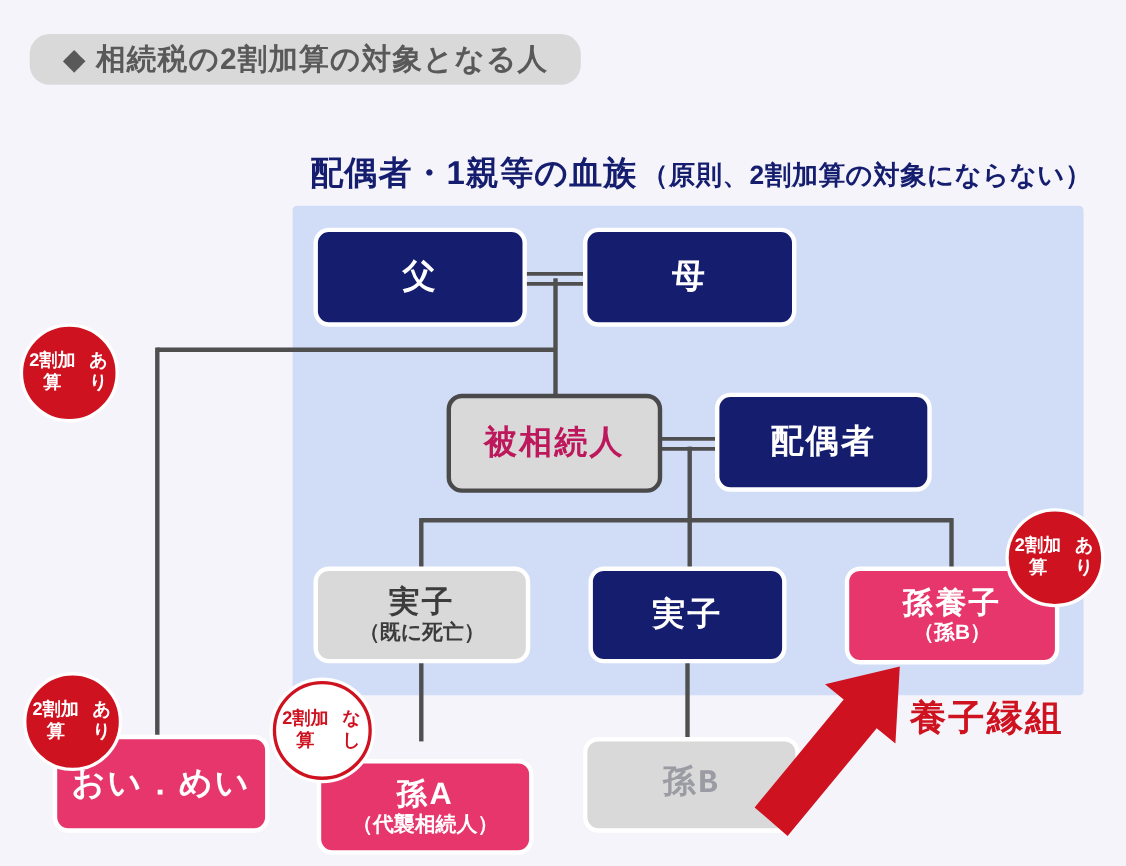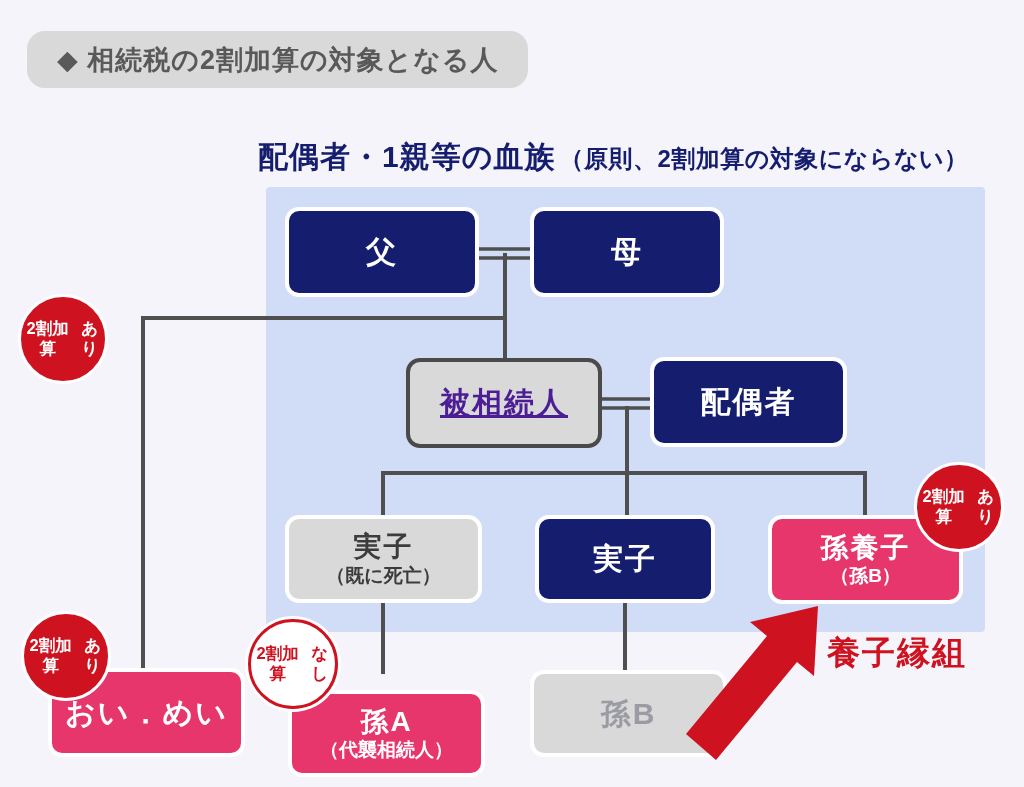--- a/index.html
+++ b/index.html
@@ -8,35 +8,35 @@
     background:var(--page-bg,#f5f4fb);
   }
   #stage{
     position:relative;
     width:1024px;height:787px;
     background:var(--page-bg,#f5f4fb);
     overflow:hidden;
   }
   
   .title-pill{
-    position:absolute;left:27px;top:31px;height:57px;
+    position:absolute;left:27px;top:31px;height:46px;
     display:flex;align-items:center;
     padding:0 30px;border-radius:18px;
     background:var(--title-bg,#d9d9d9);
     color:var(--title-text,#595959);
     font-size:27px;font-weight:800;letter-spacing:1px;
     z-index:2;white-space:nowrap;
   }
   
   .group-heading{
     position:absolute;left:258px;top:137px;
     display:flex;align-items:baseline;gap:4px;
     color:var(--navy,#151d6e);z-index:2;white-space:nowrap;
   }
-  .group-heading .h-main{font-size:30px;font-weight:800;letter-spacing:1px;}
+  .group-heading .h-main{font-size:30px;font-weight:800;letter-spacing:1px;margin-left:24px;}
   .group-heading .h-note{font-size:24px;font-weight:800;letter-spacing:0.5px;}
   
   .panel{
     position:absolute;left:266px;top:187px;width:719px;height:445px;
     background:var(--panel-blue,#d1dcf7);border-radius:4px;z-index:0;
   }
   
   svg.connectors{position:absolute;left:0;top:0;z-index:1;}
   .cline{stroke:var(--line,#4f4f4f);stroke-width:4;fill:none;}
   .cline.thin{stroke-width:3.4;}
@@ -48,21 +48,21 @@
     position:absolute;z-index:2;box-sizing:border-box;
     display:flex;flex-direction:column;align-items:center;justify-content:center;
     border-radius:14px;text-align:center;font-weight:800;line-height:1.05;
   }
   .node .main{font-size:30px;letter-spacing:2px;}
   .node .main.sm{font-size:28px;}
   .node .sub{font-size:19px;margin-top:4px;letter-spacing:0;}
   .node.navy{background:var(--navy,#151d6e);color:#fff;border:4px solid #fff;}
   .node.pink{background:var(--pink,#e7366b);color:#fff;border:4px solid #fff;}
   .node.gray-white{background:var(--gray-box,#d9d9d9);color:#3c3c3c;border:4px solid #fff;}
-  .node.gray-dark{background:var(--gray-box,#d9d9d9);color:#4c1d95;border:4px solid var(--gray-border,#4a4a4a);text-decoration:underline;}
+  .node.gray-dark{background:var(--gray-box,#d9d9d9);color:#be185d;border:4px solid var(--gray-border,#4a4a4a);}
   .node.gray-muted{background:var(--gray-box,#d9d9d9);color:var(--muted-text,#9b9ba3);border:4px solid #fff;}
   
   .badge{
     position:absolute;width:90px;height:90px;border-radius:50%;z-index:6;
     box-sizing:border-box;display:flex;flex-direction:row;
     align-items:center;justify-content:center;
     font-size:16.5px;font-weight:700;line-height:1.2;text-align:center;
   }
   .badge.red{background:var(--red,#cf121f);color:#fff;border:3px solid #fff;}
   .badge.white{background:#fff;color:var(--red,#cf121f);border:3px solid var(--red,#cf121f);box-shadow:0 0 0 3px #fff;}
@@ -130,21 +130,21 @@
     <span class="main">実子</span>
   </div>
   <div class="node pink" style="left:768px;top:515px;width:195px;height:89px;align-items:center;">
     <span class="main sm">孫養子</span>
     <span class="sub">（孫B）</span>
   </div>
   <div class="node pink" style="left:288px;top:690px;width:197px;height:87px;">
     <span class="main sm">孫A</span>
     <span class="sub">（代襲相続人）</span>
   </div>
-  <div class="node gray-muted" style="left:530px;top:670px;width:197px;height:87px;">
+  <div class="node gray-muted" style="left:530px;top:670px;width:197px;height:87px;font-family:Liberation Mono, monospace;">
     <span class="main">孫B</span>
   </div>
 
   <div class="badge red" style="left:18px;top:294px;">
     <span>2割加算</span>
     <span>あり</span>
   </div>
   <div class="badge red" style="left:21px;top:611px;">
     <span>2割加算</span>
     <span>あり</span>

